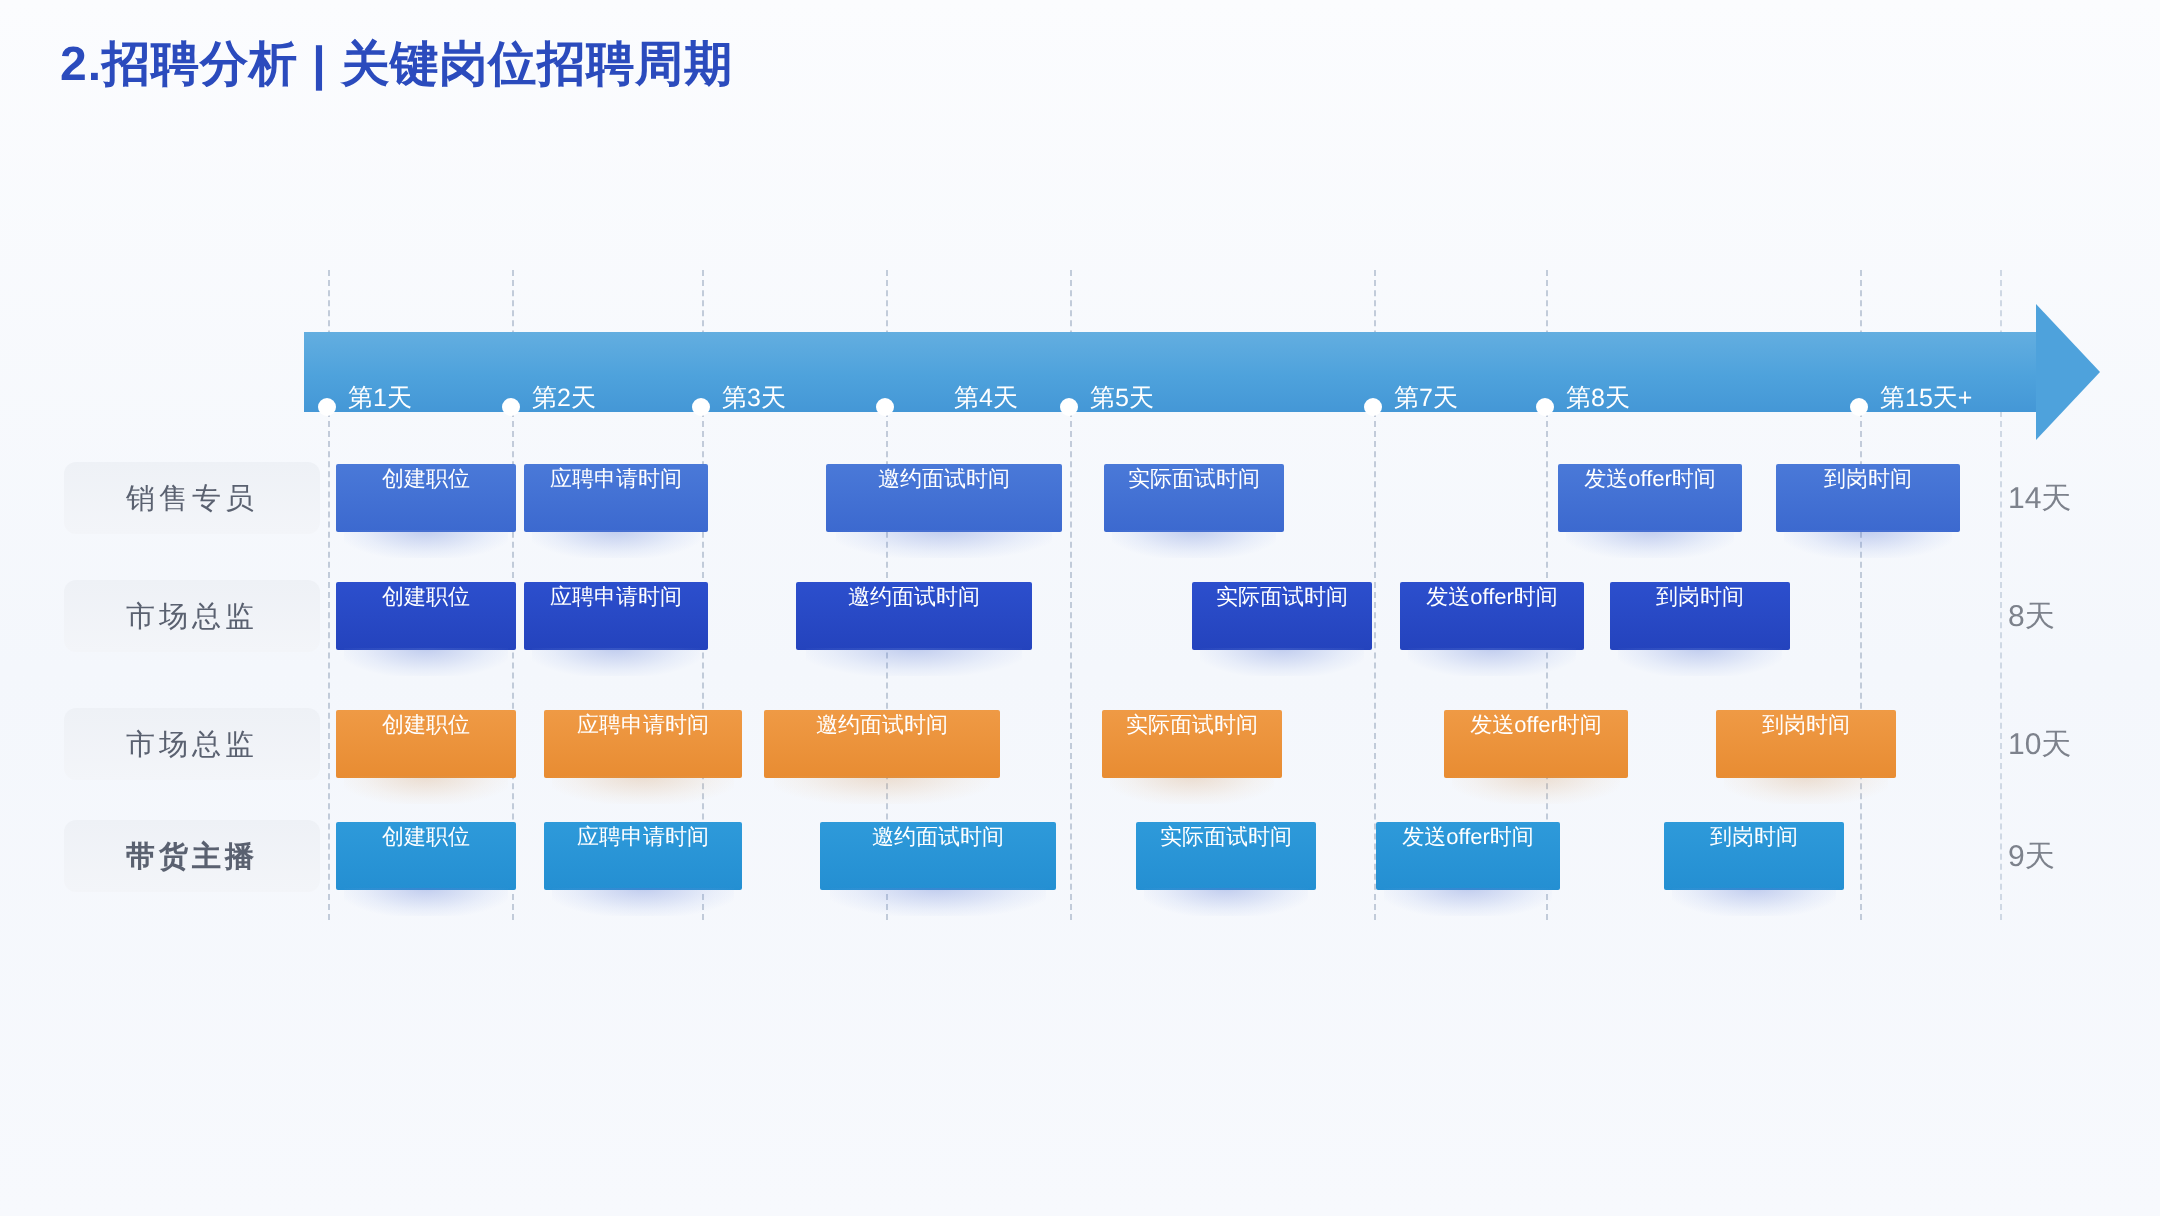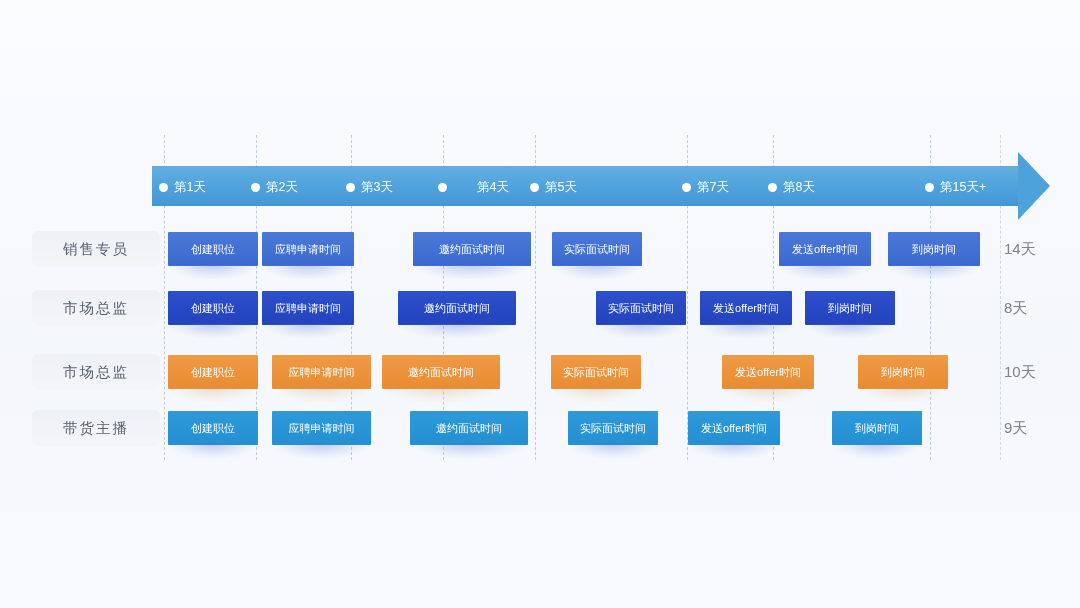--- a/index.html
+++ b/index.html
@@ -59,21 +59,21 @@
     width: 0; height: 0;
     border-top: 34px solid transparent;
     border-bottom: 34px solid transparent;
     border-left: 32px solid #4ea2dc;
   }
   .tick {
     position: absolute;
     top: 166px;
     height: 42px;
     display: flex;
-    align-items: center;
+    align-items: flex-end;
     gap: 6px;
     color: #ffffff;
     font-size: 12.5px;
     white-space: nowrap;
   }
   .tick .dot {
     width: 9px; height: 9px;
     border-radius: 50%;
     background: #ffffff;
     flex: 0 0 auto;
@@ -93,21 +93,21 @@
     color: #5a6170;
     font-size: 14.5px;
     letter-spacing: 2px;
   }
 
   
   .task {
     position: absolute;
     height: 34px;
     display: flex;
-    align-items: center;
+    align-items: flex-start;
     justify-content: center;
     color: #ffffff;
     font-size: 11px;
     white-space: nowrap;
     border-radius: 1px;
   }
   .task::after {
     content: "";
     position: absolute;
     left: 4%;
@@ -136,20 +136,21 @@
     color: #7d828c;
     font-size: 15px;
     white-space: nowrap;
   }
 </style>
 </head>
 <body>
 
 <div id="slide">
 
+  <div class="title">2.招聘分析 | 关键岗位招聘周期</div>
 
   <div class="chart">
 
     <div id="gridlines">
         <div class="gridline" style="left: 164px;"></div>
         <div class="gridline" style="left: 256px;"></div>
         <div class="gridline" style="left: 351px;"></div>
         <div class="gridline" style="left: 443px;"></div>
         <div class="gridline" style="left: 535px;"></div>
         <div class="gridline" style="left: 687px;"></div>
@@ -192,21 +193,21 @@
         <div class="tick" style="left: 925px;">
           <span class="dot"></span>
           <span>第15天+</span>
         </div>
       </div>
 
     <div id="rowlabels">
         <div class="rowlabel" style="top: 231px;">销售专员</div>
         <div class="rowlabel" style="top: 290px;">市场总监</div>
         <div class="rowlabel" style="top: 354px;">市场总监</div>
-        <div class="rowlabel" style="top: 410px;">带货主播</div>
+        <div class="rowlabel" style="top: 410px; font-weight: bold;">带货主播</div>
       </div>
     <div id="tasks">
         <div class="task r1" style="left: 168px; width: 90px; top: 232px;">
           <span>创建职位</span>
         </div>
         <div class="task r1" style="left: 262px; width: 92px; top: 232px;">
           <span>应聘申请时间</span>
         </div>
         <div class="task r1" style="left: 413px; width: 118px; top: 232px;">
           <span>邀约面试时间</span>

